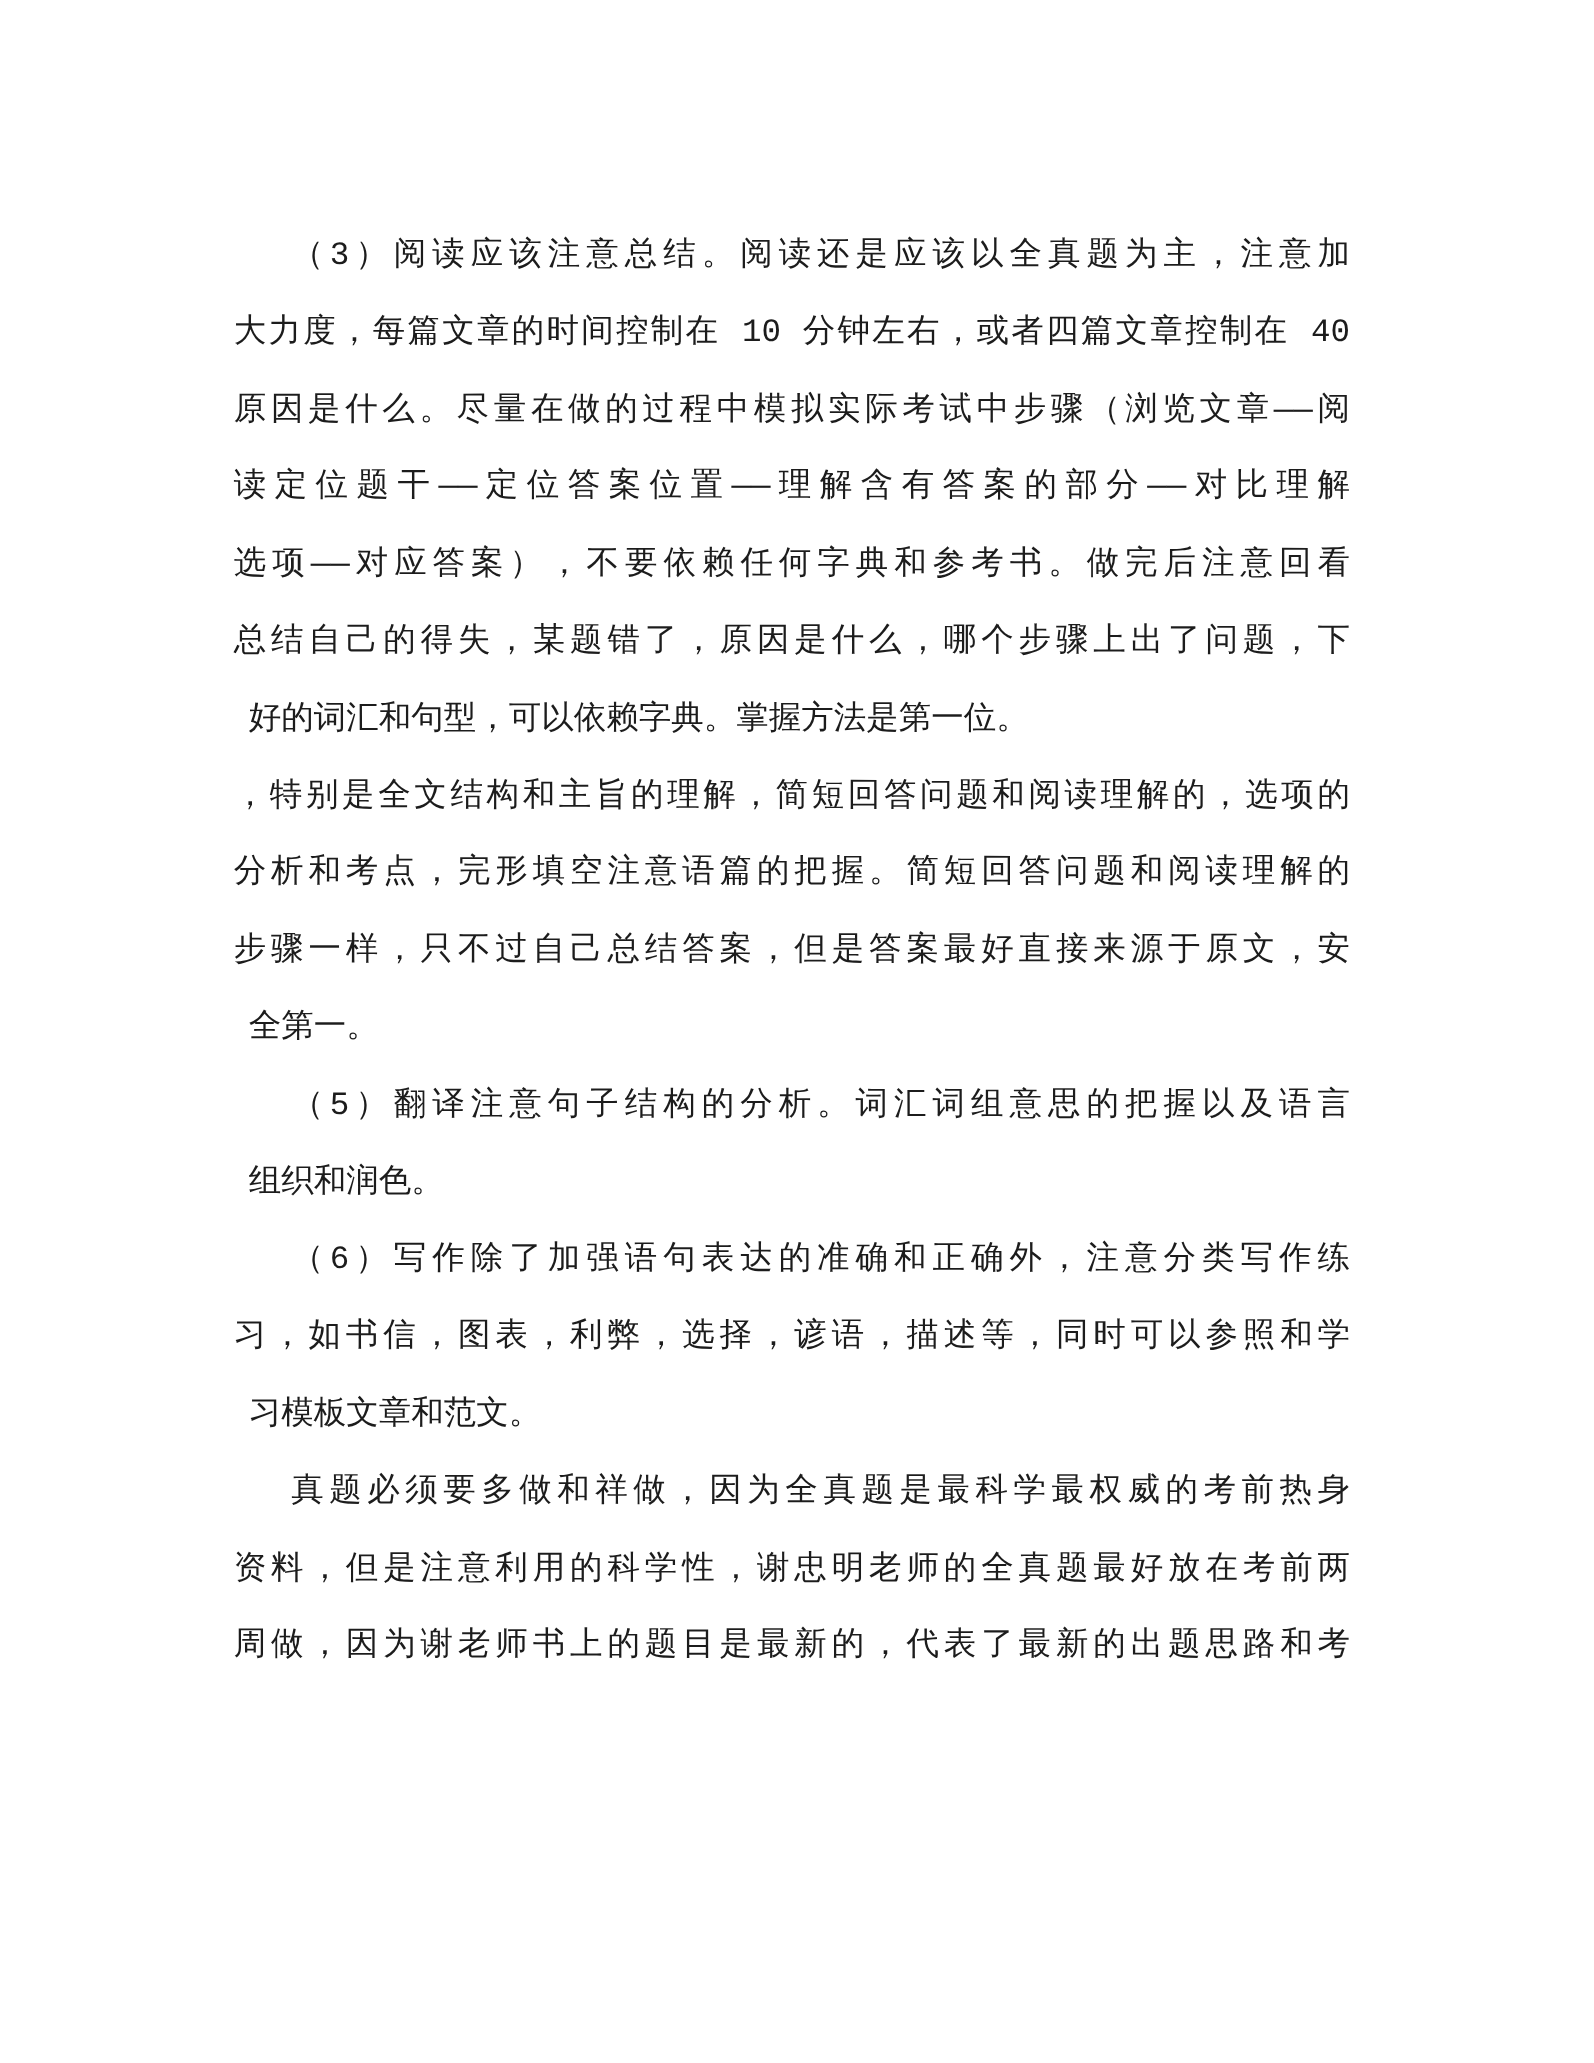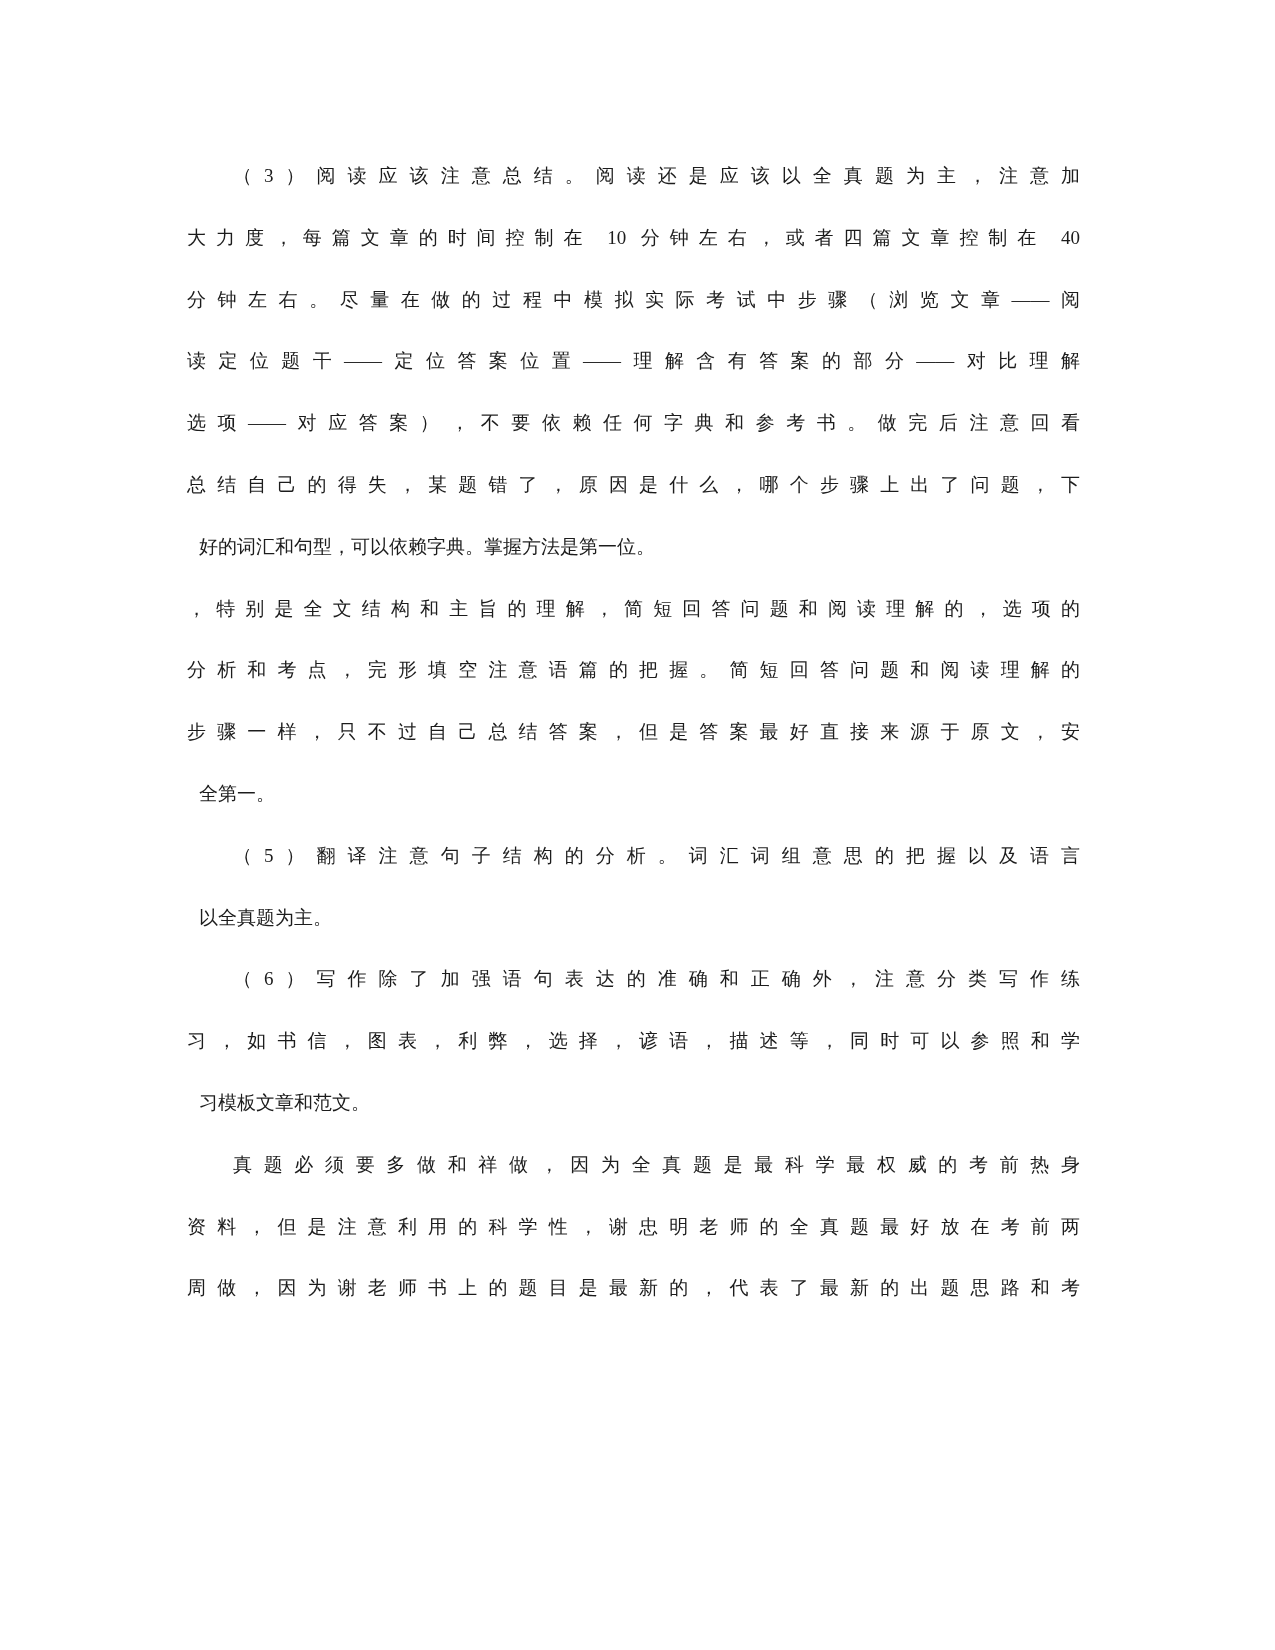--- a/index.html
+++ b/index.html
@@ -10,24 +10,24 @@
   }
   body {
     width: 1275px;
     height: 1650px;
     position: relative;
     overflow: hidden;
   }
   .doc-page {
     position: absolute;
     left: 187px;
-    top: 145px;
+    top: 174px;
     width: 893px;
-    font-family: Liberation Serif, serif;
-    font-size: 19px;
+    font-family: Liberation Mono, monospace;
+    font-size: 26px;
     line-height: 61.8px;
     color: #1c1c1c;
     font-weight: 400;
   }
   .paragraph {
     margin: 0;
     padding: 0;
   }
   .line {
     height: 61.8px;
@@ -44,35 +44,35 @@
     margin-left: 12px;
   }
 </style>
 </head>
 <body style="background: rgb(255, 255, 255);">
 
 <main class="doc-page" style="color: rgb(28, 28, 28);">
     <div class="paragraph">
       <div class="line first">（3）阅读应该注意总结。阅读还是应该以全真题为主，注意加</div>
       <div class="line">大力度，每篇文章的时间控制在 10 分钟左右，或者四篇文章控制在 40</div>
-      <div class="line">分钟左右。尽量在做的过程中模拟实际考试中步骤（浏览文章——阅</div>
+      <div class="line">原因是什么。尽量在做的过程中模拟实际考试中步骤（浏览文章——阅</div>
       <div class="line">读定位题干——定位答案位置——理解含有答案的部分——对比理解</div>
       <div class="line">选项——对应答案），不要依赖任何字典和参考书。做完后注意回看</div>
       <div class="line">总结自己的得失，某题错了，原因是什么，哪个步骤上出了问题，下</div>
       <div class="line para-end">好的词汇和句型，可以依赖字典。掌握方法是第一位。</div>
     </div>
     <div class="paragraph">
       <div class="line">，特别是全文结构和主旨的理解，简短回答问题和阅读理解的，选项的</div>
       <div class="line">分析和考点，完形填空注意语篇的把握。简短回答问题和阅读理解的</div>
       <div class="line">步骤一样，只不过自己总结答案，但是答案最好直接来源于原文，安</div>
       <div class="line para-end">全第一。</div>
     </div>
     <div class="paragraph">
       <div class="line first">（5）翻译注意句子结构的分析。词汇词组意思的把握以及语言</div>
-      <div class="line para-end">以全真题为主。</div>
+      <div class="line para-end">组织和润色。</div>
     </div>
     <div class="paragraph">
       <div class="line first">（6）写作除了加强语句表达的准确和正确外，注意分类写作练</div>
       <div class="line">习，如书信，图表，利弊，选择，谚语，描述等，同时可以参照和学</div>
       <div class="line para-end">习模板文章和范文。</div>
     </div>
     <div class="paragraph">
       <div class="line first">真题必须要多做和祥做，因为全真题是最科学最权威的考前热身</div>
       <div class="line">资料，但是注意利用的科学性，谢忠明老师的全真题最好放在考前两</div>
       <div class="line">周做，因为谢老师书上的题目是最新的，代表了最新的出题思路和考</div>

